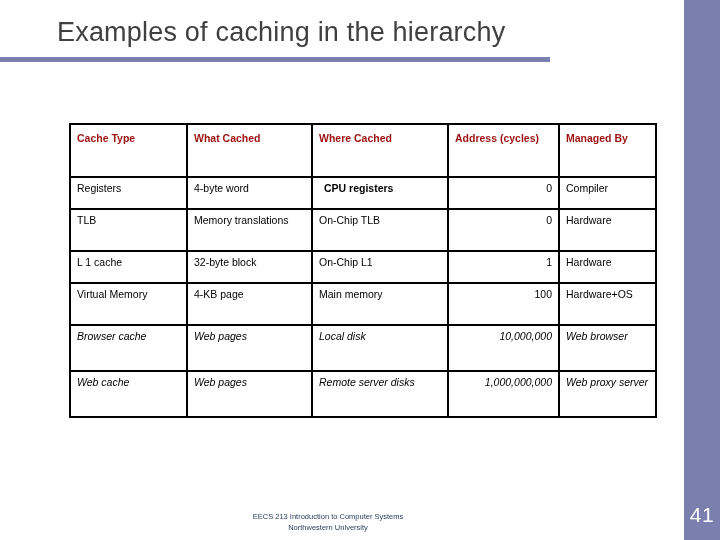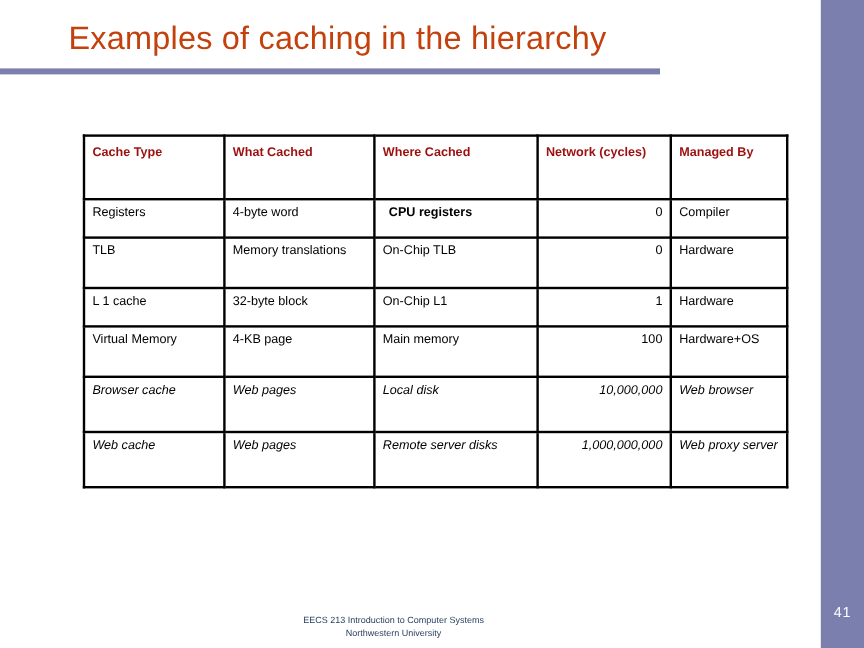--- a/index.html
+++ b/index.html
@@ -32,52 +32,52 @@
     height: 540px;
     background: #7b7fad;
   }
   .page-number {
     position: absolute;
     left: 684px;
     top: 503px;
     width: 36px;
     text-align: center;
     color: #ffffff;
-    font-size: 12px;
+    font-size: 21px;
     font-family: "Liberation Sans", sans-serif;
     letter-spacing: 0.5px;
   }
 
   
   .slide-title {
     position: absolute;
     left: 57px;
     top: 17px;
     width: 600px;
     font-size: 27px;
-    color: #c2410c;
+    color: #404040;
     font-family: "Liberation Sans", sans-serif;
     font-weight: normal;
     letter-spacing: 0.2px;
     white-space: nowrap;
   }
   .title-rule {
     position: absolute;
     left: 0px;
     top: 57px;
     width: 550px;
     height: 5px;
     background: #7b7fad;
   }
 
   
   .cache-table {
     position: absolute;
     left: 69px;
-    top: 112px;
+    top: 123px;
     width: 586px;
     border-collapse: collapse;
     table-layout: fixed;
     background: #ffffff;
   }
   .cache-table td, .cache-table th {
     border: 2px solid #000000;
     padding: 4px 6px 4px 6px;
     vertical-align: top;
     font-size: 10.5px;
@@ -141,21 +141,21 @@
         <col class="col-2">
         <col class="col-3">
         <col class="col-4">
         <col class="col-5">
     </colgroup>
     <thead>
       <tr>
         <th>Cache Type</th>
         <th>What Cached</th>
         <th>Where Cached</th>
-        <th>Network (cycles)</th>
+        <th>Address (cycles)</th>
         <th>Managed By</th>
       </tr>
     </thead>
     <tbody>
       <tr class="h-sm">
         <td>Registers</td>
         <td>4-byte word</td>
         <td class="indent">CPU registers</td>
         <td class="num">0</td>
         <td>Compiler</td>

